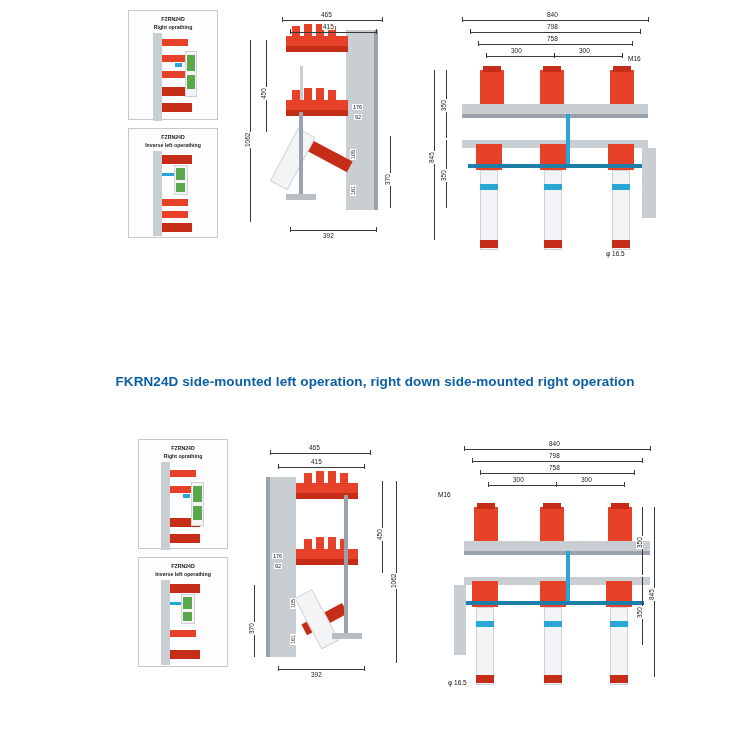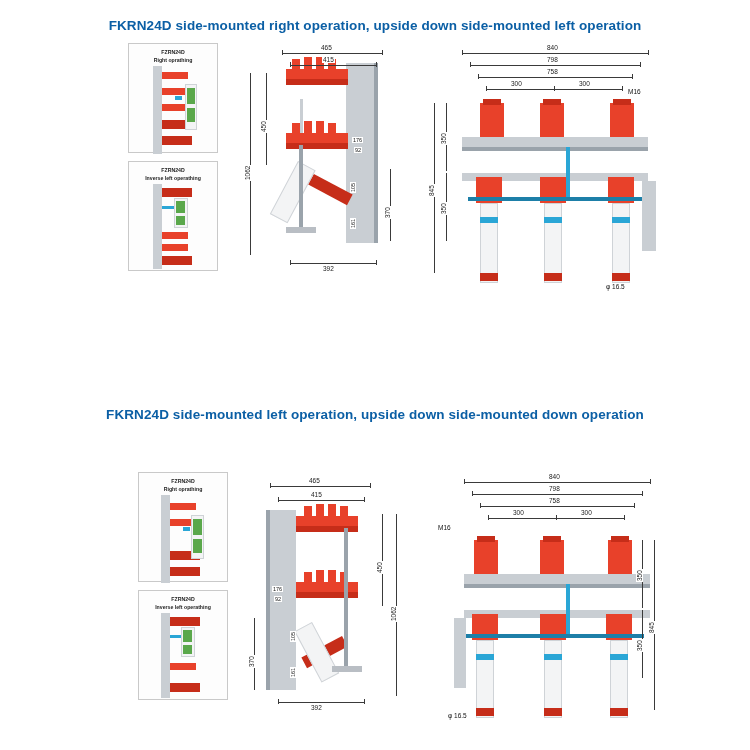--- a/index.html
+++ b/index.html
@@ -53,21 +53,20 @@
   .tick{position:absolute;background:#3a3a3a;width:1px;height:5px;}
 
   .panel{position:absolute;}
   .lbl{position:absolute;font-size:6.5px;color:#111;white-space:nowrap;}
 </style>
 </head>
 <body>
 
 <div class="section" id="sec1">
 
-  <div class="section-title">FKRN24D side-mounted right operation, upside down side-mounted left operation</div>
 
   <div class="figrow">
 
     <div class="photo-col" style="left:128px;top:10px;">
 
       <div class="photo-box" style="width:90px;height:110px;">
         <div class="cap">
           <span>FZRN24D</span><br>
           <span>Right oprathing</span>
         </div>
@@ -228,21 +227,21 @@
       <div class="dim dimv" style="left:6px;top:62px;height:170px;"></div>
       <div class="dimlabel vert" style="left:0px;top:156px;">845</div>
 
       <div class="lbl" style="left:178px;top:242px;">φ 16.5</div>
     </div>
   </div>
 </div>
 
 <div class="section" id="sec2" style="margin-top:86px;">
 
-  <div class="section-title">FKRN24D side-mounted left operation, upside down side-mounted down operation</div>
+  <div class="section-title">FKRN24D side-mounted left operation, right down side-mounted right operation</div>
 
   <div class="figrow" style="margin-top:42px;">
 
     <div class="photo-col" style="left:138px;top:8px;">
 
       <div class="photo-box" style="width:90px;height:110px;">
         <div class="cap">
           <span>FZRN24D</span><br>
           <span>Right oprathing</span>
         </div>

